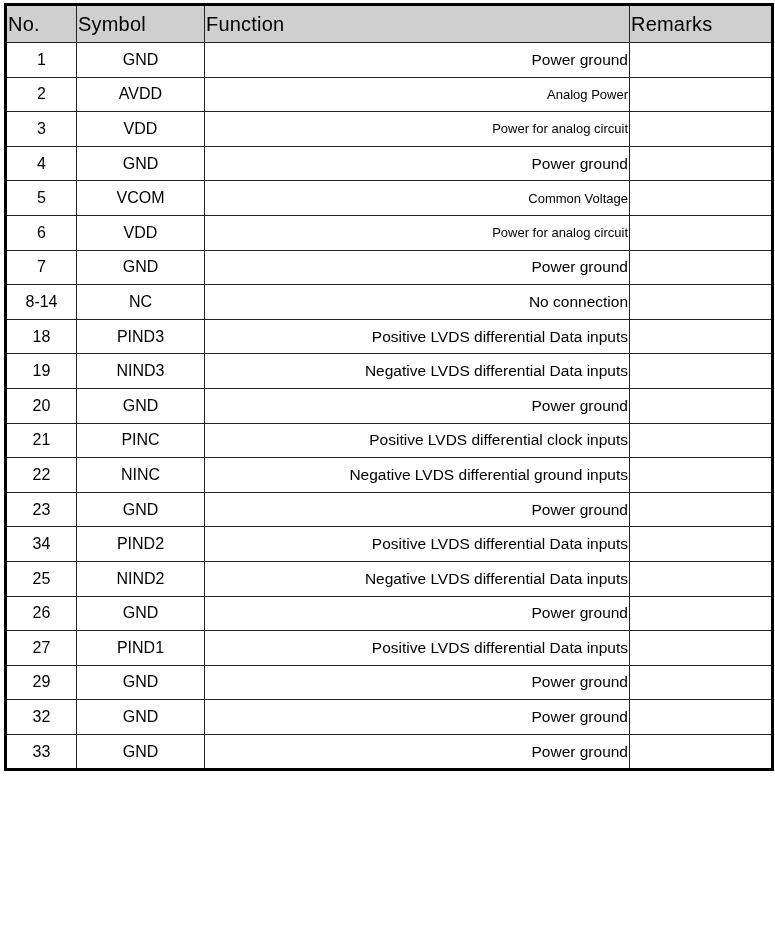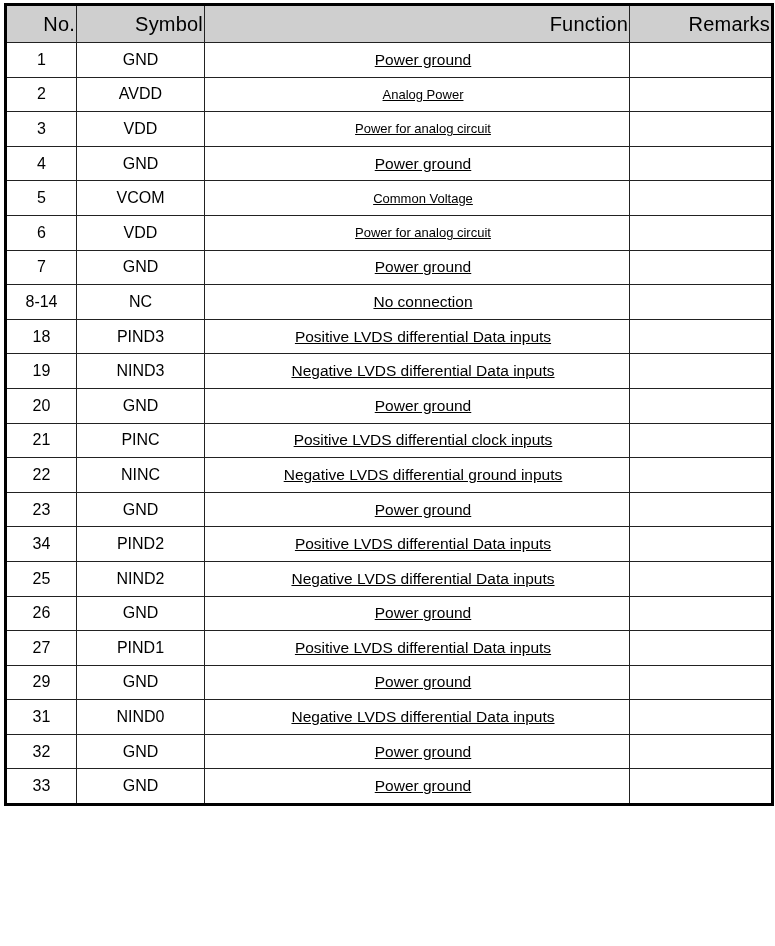--- a/index.html
+++ b/index.html
@@ -30,36 +30,35 @@
     border: 1.5px solid #222222;
     overflow: hidden;
     white-space: nowrap;
     vertical-align: middle;
   }
   table.pin-table th {
     background: #cfcfcf;
     height: 34px;
     font-size: 20px;
     font-weight: 400;
-    text-align: right;
+    text-align: left;
     letter-spacing: 0.2px;
   }
   table.pin-table td {
     height: 31.6px;
     background: #ffffff;
   }
   td.c-no, td.c-sym {
     text-align: center;
     font-size: 16px;
   }
   td.c-fn {
-    text-align: center;
+    text-align: right;
     padding-left: 13px;
     font-size: 15.5px;
-    text-decoration: underline;
   }
   tr.fn-small td.c-fn {
     font-size: 13px;
     margin-left: 28px;
   }
   td.c-rem {
     font-size: 15px;
   }
 </style>
 </head>
@@ -190,26 +189,20 @@
           <td class="c-fn">Positive LVDS differential Data inputs</td>
           <td class="c-rem"></td>
         </tr>
         <tr>
           <td class="c-no">29</td>
           <td class="c-sym">GND</td>
           <td class="c-fn">Power ground</td>
           <td class="c-rem"></td>
         </tr>
         <tr>
-          <td class="c-no">31</td>
-          <td class="c-sym">NIND0</td>
-          <td class="c-fn">Negative LVDS differential Data inputs</td>
-          <td class="c-rem"></td>
-        </tr>
-        <tr>
           <td class="c-no">32</td>
           <td class="c-sym">GND</td>
           <td class="c-fn">Power ground</td>
           <td class="c-rem"></td>
         </tr>
         <tr>
           <td class="c-no">33</td>
           <td class="c-sym">GND</td>
           <td class="c-fn">Power ground</td>
           <td class="c-rem"></td>

